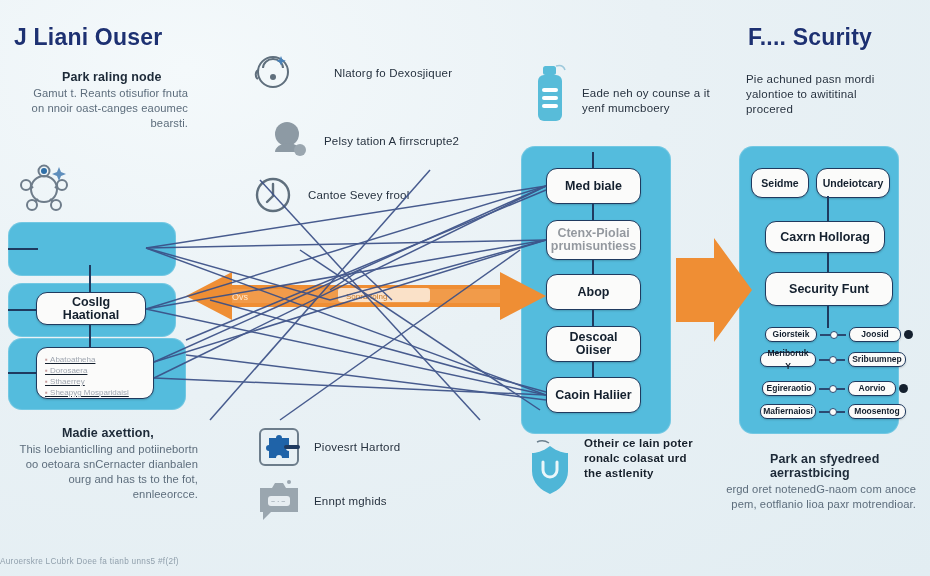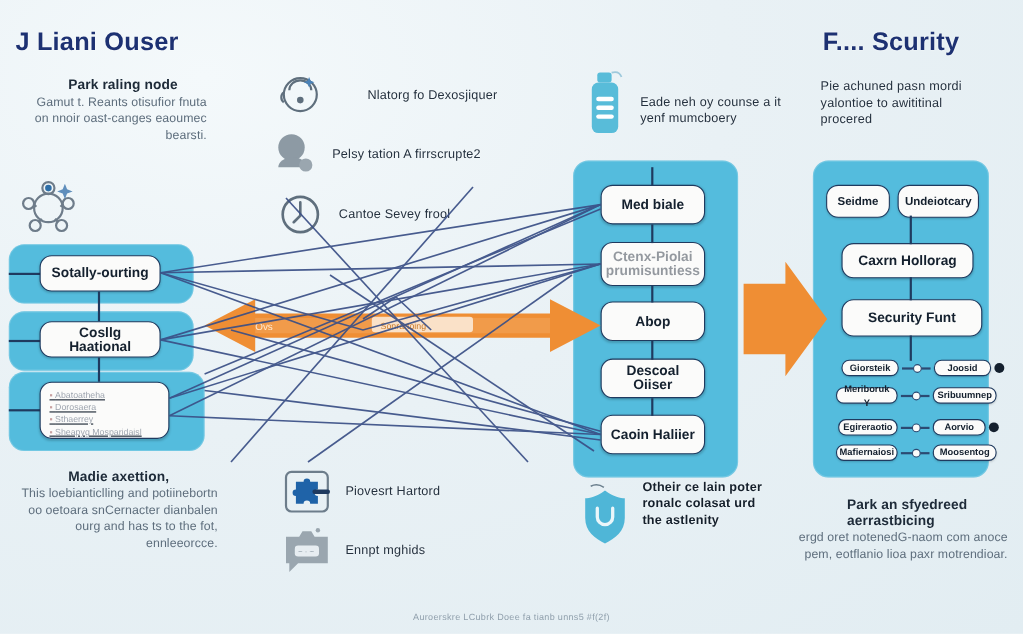--- a/index.html
+++ b/index.html
@@ -91,21 +91,21 @@
     font-size:11.5px;color:#24313f;letter-spacing:.2px;white-space:nowrap;
     text-shadow:0 0 2px rgba(255,255,255,.85);
   }
   .icon-row .lbl.multi{white-space:normal;line-height:15px;max-width:140px;}
 
   .glyph{width:46px;height:46px;flex:0 0 46px;position:relative;}
   .glyph svg{width:100%;height:100%;display:block;}
 
   
   #footer{
-    position:absolute;left:0;right:0;bottom:10px;text-align:center;
+    position:absolute;left:0;right:0;bottom:10px;
     font-size:8.2px;color:rgba(90,110,128,.62);letter-spacing:.3px;
   }
 
   
   .pair-row{position:absolute;display:flex;align-items:center;}
   .pair-row .link{width:26px;height:2px;background:#2b4a72;margin:0 3px;position:relative;}
   .pair-row .link:after{
     content:"";position:absolute;left:50%;top:-2.5px;margin-left:-3px;
     width:6px;height:6px;border-radius:50%;background:#fbfbfa;border:1.2px solid #2b4a72;
   }
@@ -144,49 +144,48 @@
   </div>
 
   <div class="panel" style="left:8px;top:222px;width:168px;height:54px;"></div>
   <div class="panel" style="left:8px;top:283px;width:168px;height:54px;"></div>
   <div class="panel" style="left:8px;top:338px;width:178px;height:72px;"></div>
 
   <div class="conn h-stub" style="left:8px;top:248px;width:30px;"></div>
   <div class="conn h-stub" style="left:8px;top:309px;width:30px;"></div>
   <div class="conn h-stub" style="left:8px;top:372px;width:30px;"></div>
 
-  <div class="node" style="left:36px;top:232px;width:110px;height:33px;">Sotally-ourting</div>
   <div class="node" style="left:36px;top:292px;width:110px;height:33px;">Cosllg Haational</div>
 
   <div class="node list" style="left:36px;top:347px;width:118px;height:52px;text-decoration:underline;">
     <ul>
       <li>Abatoatheha</li>
       <li>Dorosaera</li>
       <li>Sthaerrey</li>
       <li>Sheapyg Mosparidaisl</li>
     </ul>
   </div>
 
   <div class="conn v-conn" style="left:89px;top:265px;height:27px;"></div>
   <div class="conn v-conn" style="left:89px;top:325px;height:22px;"></div>
 
-  <div class="icon-row" style="left:250px;top:64px;gap:38px;">
+  <div class="icon-row" style="left:250px;top:50px;gap:38px;">
     <span class="glyph">
       <svg viewBox="0 0 46 46">
         <circle cx="23" cy="22" r="15" fill="none" stroke="#5f6f7d" stroke-width="2"></circle>
         <path d="M13 18 a10 9 0 0 1 20 0" fill="none" stroke="#5f6f7d" stroke-width="2"></path>
         <path d="M8 20 a4 5 0 0 0 0 9" fill="none" stroke="#5f6f7d" stroke-width="2"></path>
         <circle cx="23" cy="27" r="3" fill="#5f6f7d"></circle>
         <path d="M31 6 l1.4 3.4 l3.4 1.4 l-3.4 1.4 l-1.4 3.4 l-1.4 -3.4 l-3.4 -1.4 l3.4 -1.4z" fill="#4a82b8"></path>
       </svg>
     </span>
     <span class="lbl">Nlatorg fo Dexosjiquer</span>
   </div>
 
-  <div class="icon-row" style="left:244px;top:118px;">
+  <div class="icon-row" style="left:266px;top:118px;">
     <span class="glyph">
       <svg viewBox="0 0 46 46">
         <circle cx="21" cy="16" r="12" fill="#8d9aa4"></circle>
         <path d="M9 34 a13 9 0 0 1 26 0 z" fill="#8d9aa4"></path>
         <circle cx="34" cy="32" r="6" fill="#9aa6af"></circle>
       </svg>
     </span>
     <span class="lbl">Pelsy tation A firrscrupte2</span>
   </div>
 

